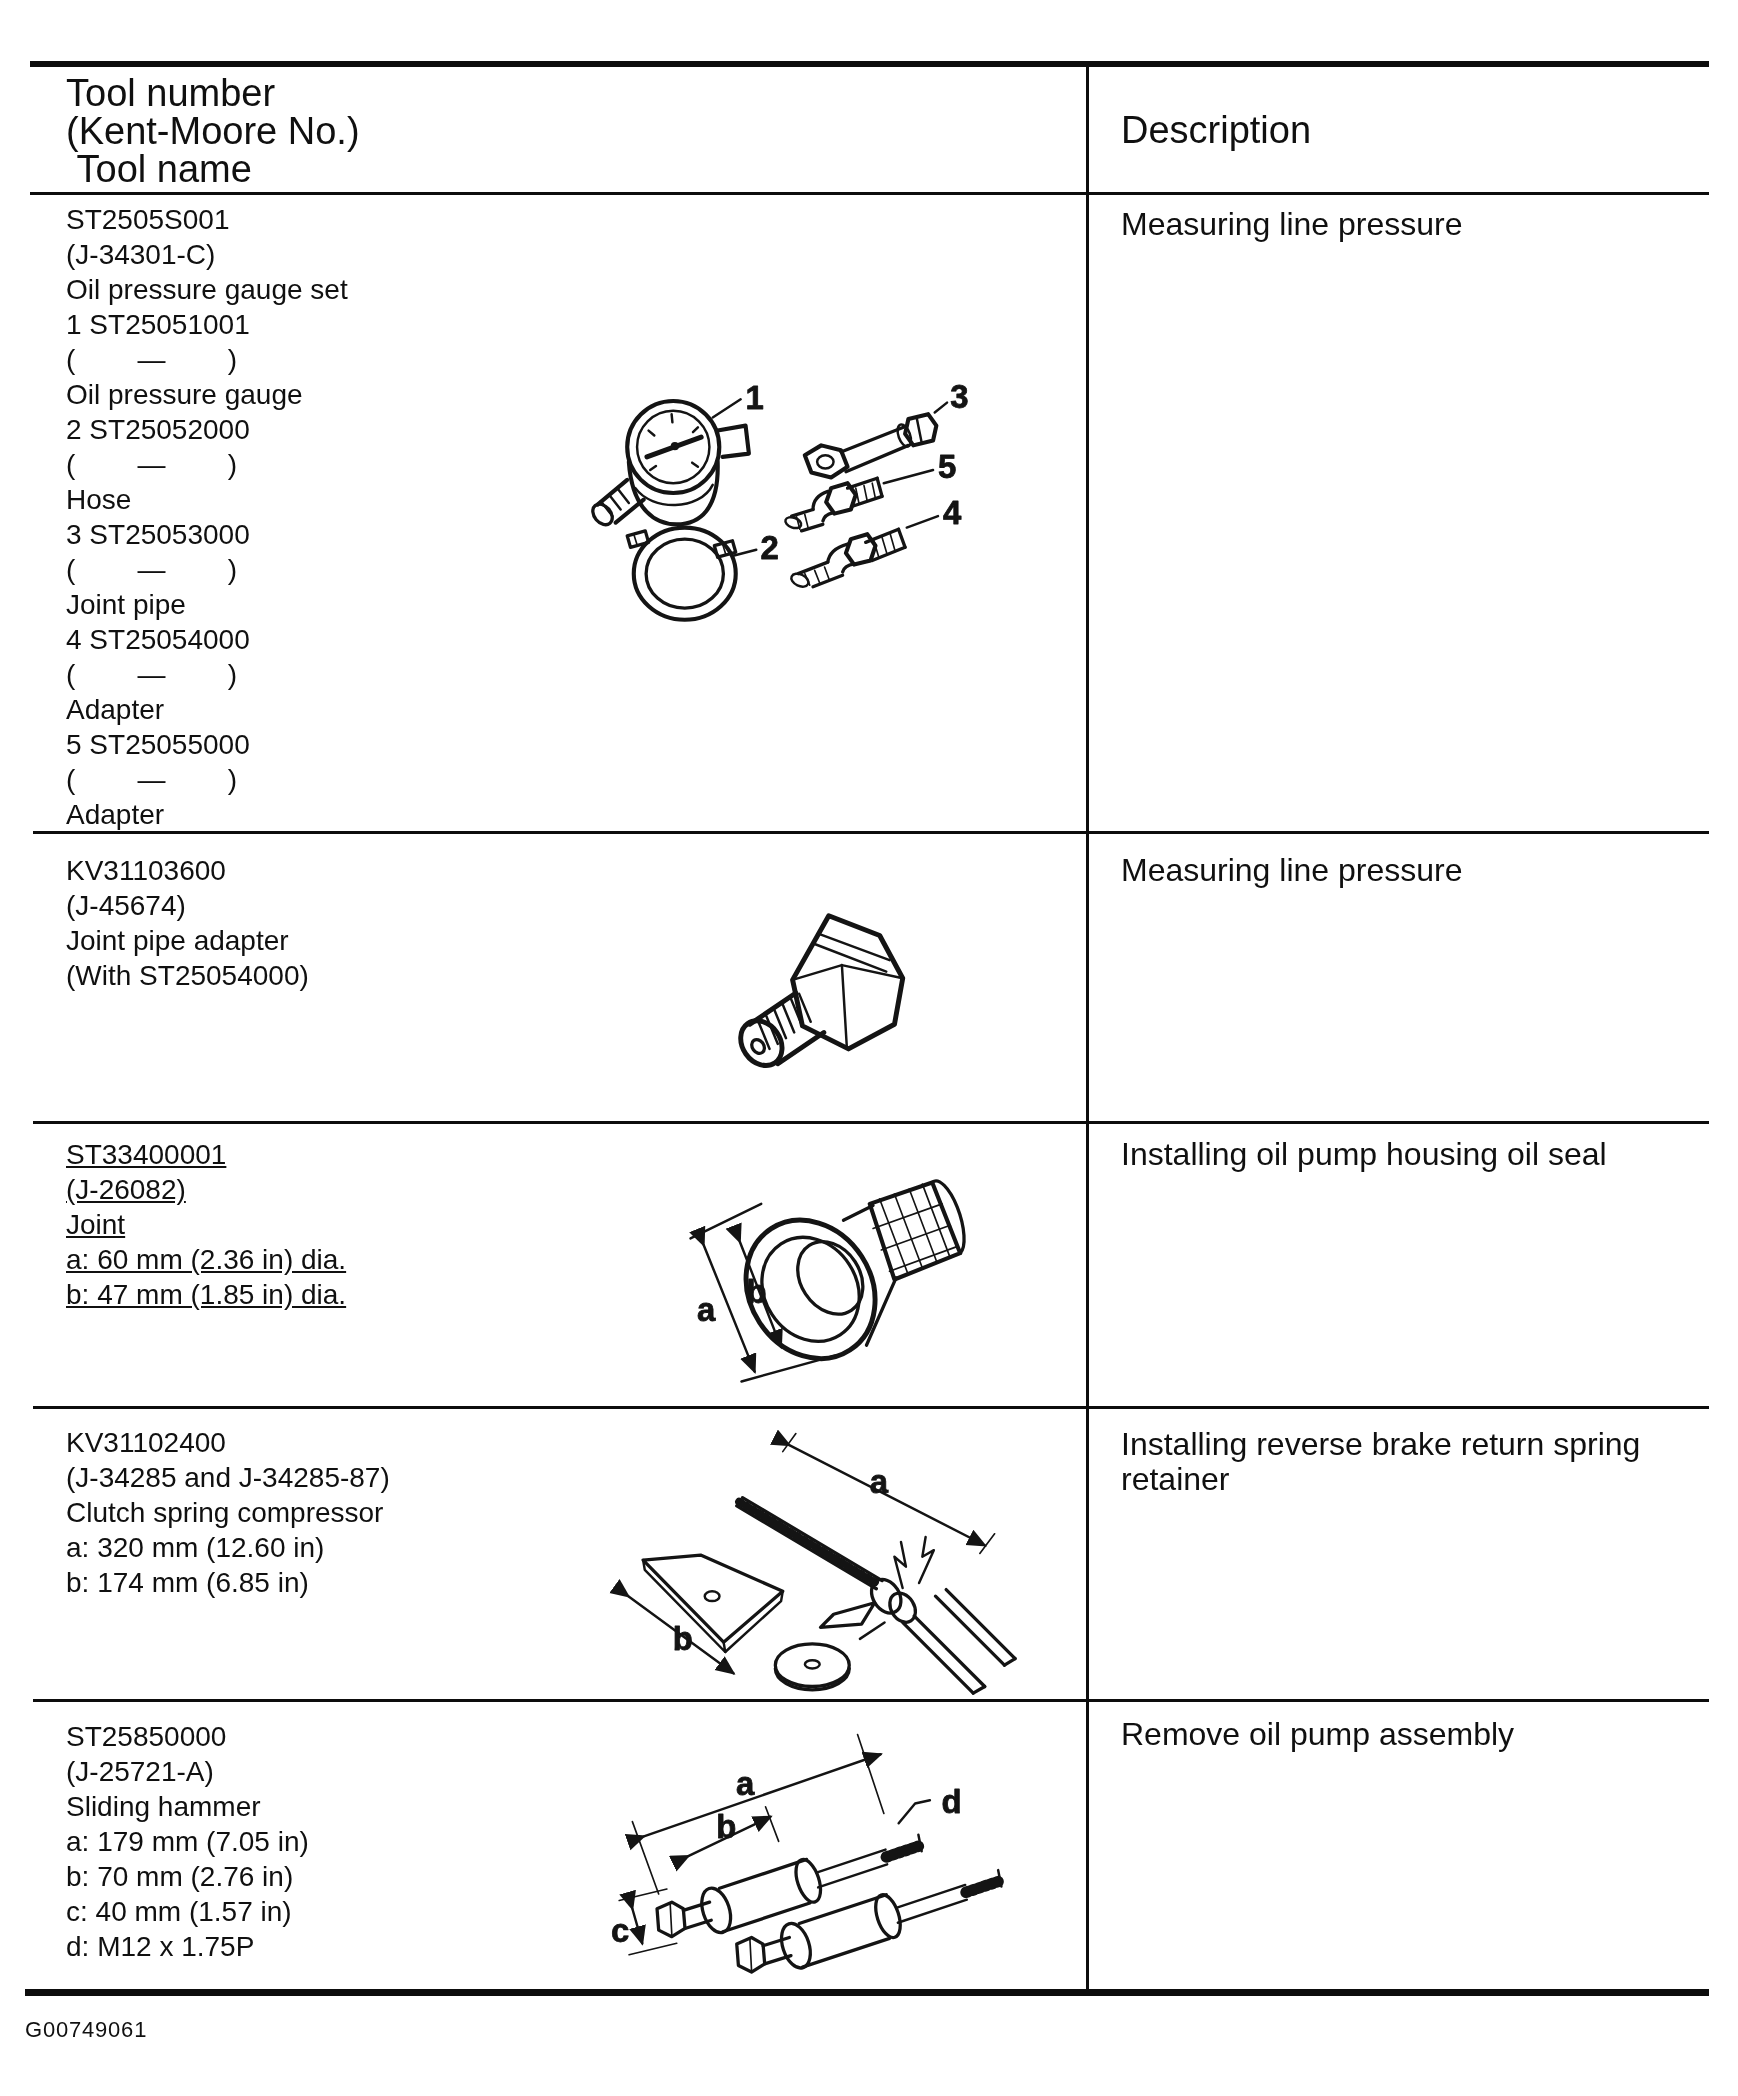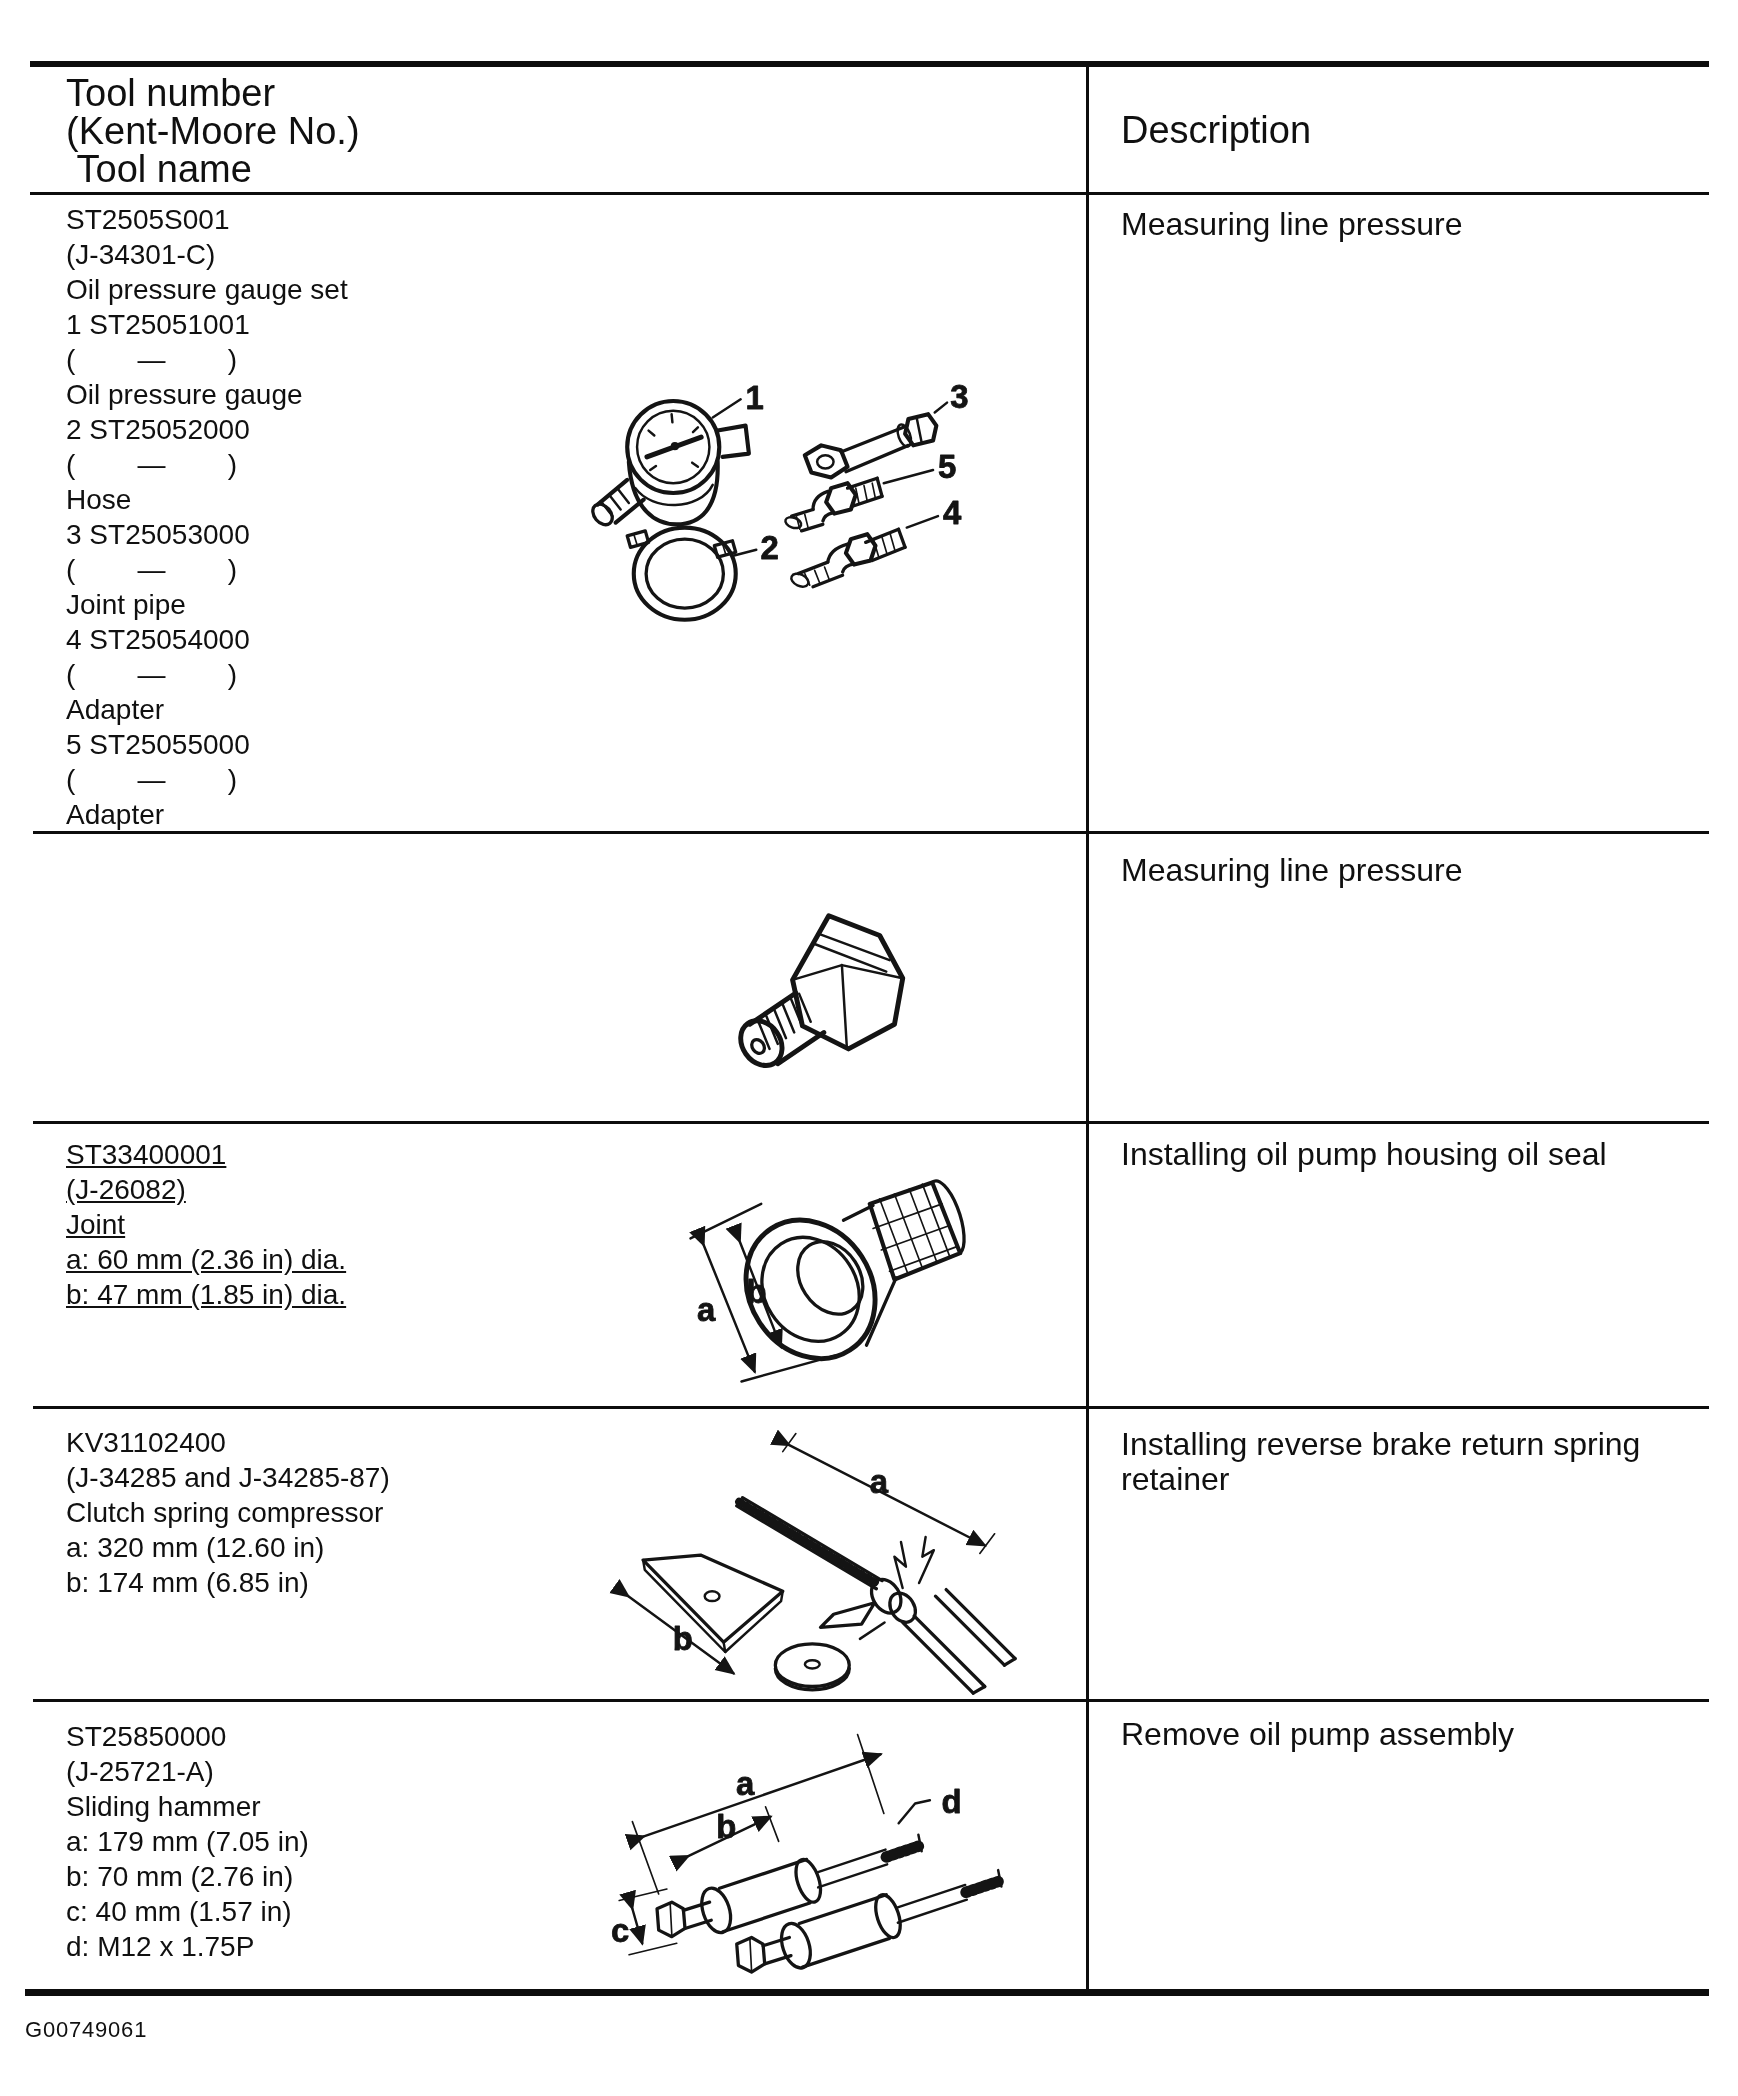--- a/index.html
+++ b/index.html
@@ -126,20 +126,21 @@
       <ellipse cx="132" cy="272" rx="47" ry="42" stroke-width="4"></ellipse>
       <polygon points="62,226 84,220 88,234 66,240" stroke-width="4"></polygon>
       <line x1="70" y1="224" x2="74" y2="237" stroke-width="2"></line>
       <polygon points="168,238 190,232 194,246 172,252" stroke-width="4"></polygon>
       <line x1="178" y1="236" x2="182" y2="249" stroke-width="2"></line>
       <line x1="192" y1="250" x2="219" y2="243" stroke-width="3"></line>
       <text x="224" y="254">2</text>
     </g>
   </svg>
 
+  <div class="abs tcol" style="left:66px;top:853px;width:493px;"><div class="tline">KV31103600</div><div class="tline">(J-45674)</div><div class="tline">Joint pipe adapter</div><div class="tline">(With ST25054000)</div></div>
   <div class="abs desc" style="left:1121px;top:853px;width:576px;">Measuring line pressure</div>
 
   <svg style="left:720px;top:901px;" width="206" height="189" viewBox="0 0 250 230" fill="none" stroke="#141414" stroke-linecap="round" stroke-linejoin="round">
     <path d="M132,18 L194,42 L222,94 L212,150 L156,180 L100,152 L88,96 Z" stroke-width="6"></path>
     <polyline points="88,96 148,78 222,94" stroke-width="3"></polyline>
     <line x1="148" y1="78" x2="154" y2="178" stroke-width="3"></line>
     <line x1="120" y1="40" x2="206" y2="72" stroke-width="3"></line>
     <line x1="114" y1="52" x2="202" y2="86" stroke-width="3"></line>
     <line x1="92" y1="112" x2="36" y2="150" stroke-width="6"></line>
     <line x1="126" y1="160" x2="70" y2="198" stroke-width="6"></line>

